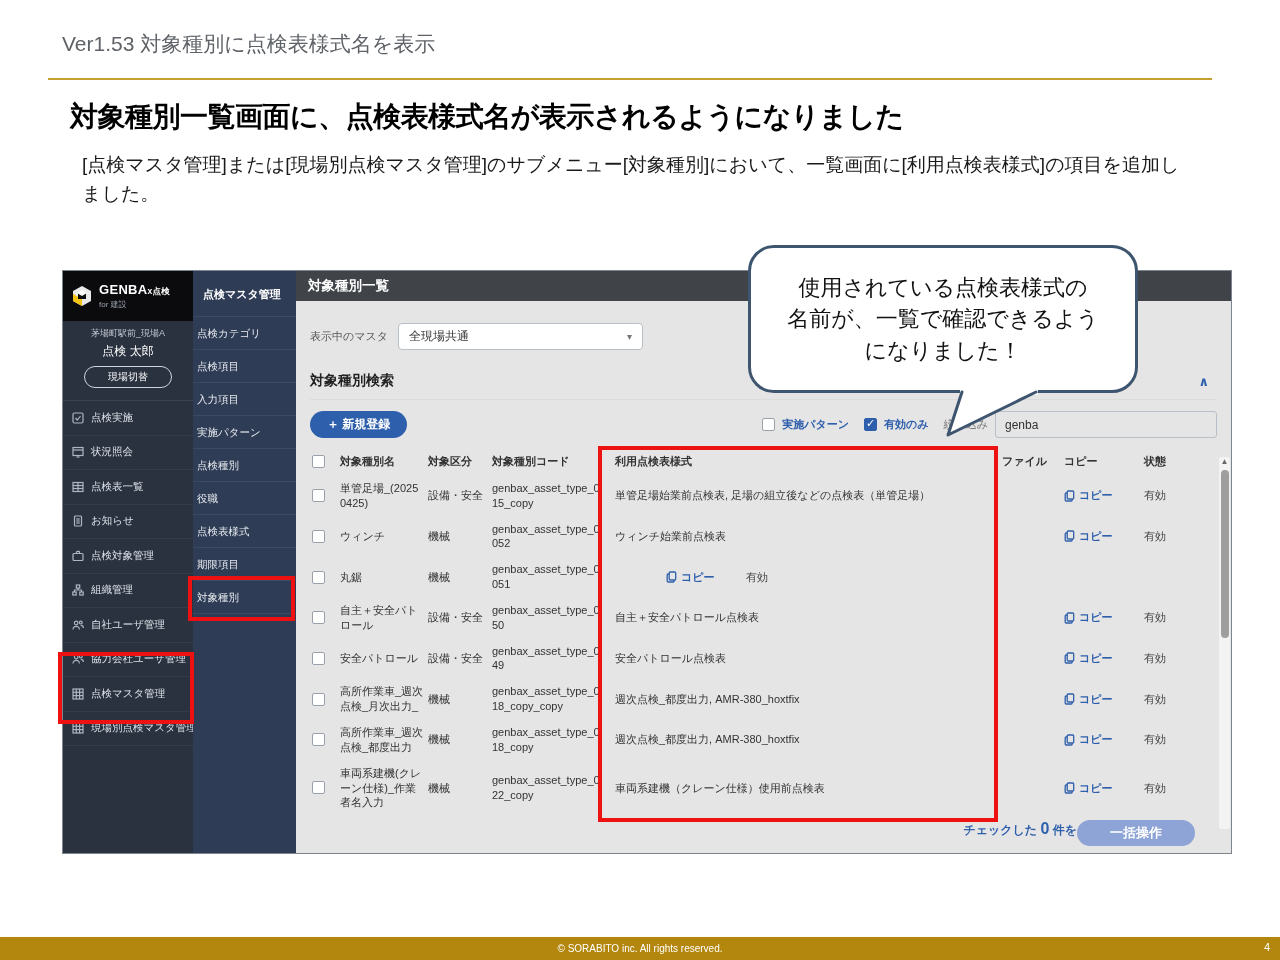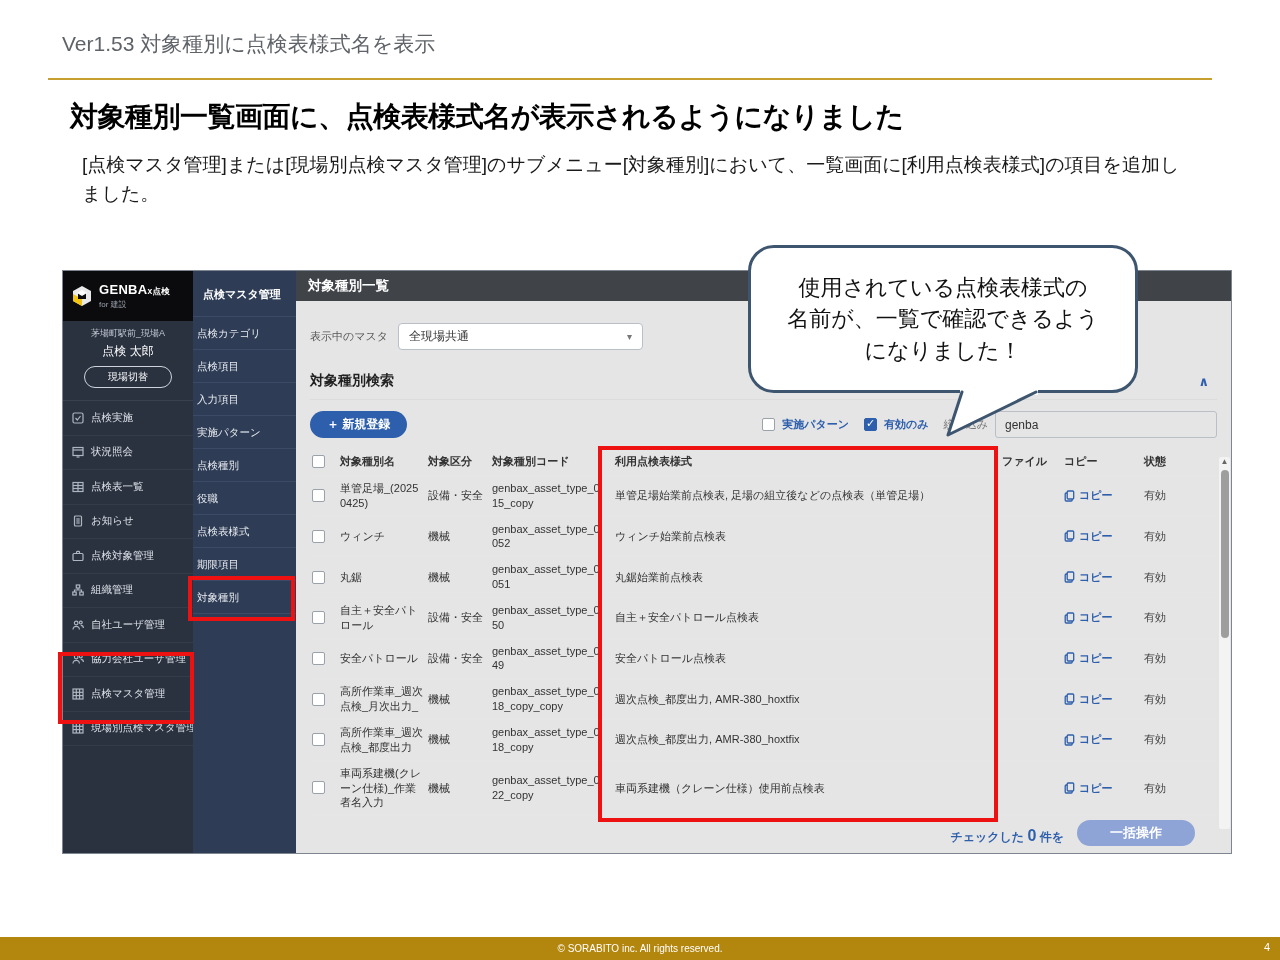--- a/index.html
+++ b/index.html
@@ -85,21 +85,21 @@
   .c-fmt  { width:398px; padding-left:11px; }
   .c-file { width:62px; }
   .c-copy { width:80px; display:flex; align-items:center; gap:4px; color:#2E5FAC; font-weight:bold; }
   .c-stat { width:56px; color:#444; }
   .copy-ic { width:11px; height:12px; stroke:#2E5FAC; fill:none; stroke-width:1.3; }
 
   .scrollbar { position:absolute; right:1px; top:156px; width:11px; height:372px; background:#f3f3f3; border-radius:2px; }
   .scroll-up { position:absolute; top:0; left:0; width:11px; text-align:center; font-size:8px; color:#666; }
   .scroll-thumb { position:absolute; top:13px; left:1.5px; width:8px; height:168px; background:#9e9e9e; border-radius:4px; }
 
-  .bottom-row { display:flex; align-items:flex-end; justify-content:flex-end; gap:13px; margin-top:4px; padding-right:22px; }
+  .bottom-row { display:flex; align-items:flex-start; justify-content:flex-end; margin-top:4px; padding-right:22px; }
   .checked-text { color:#2E5FAC; font-weight:bold; font-size:12px; }
   .checked-count { font-size:16px; }
   .btn-bulk { width:118px; height:26px; background:#8EA4D6; color:#fff; font-weight:bold; font-size:13px;
     border-radius:13px; text-align:center; line-height:26px; }
 
   
   .redbox { position:absolute; border:4px solid #ED1111; z-index:5; }
   #rb-subnav { left:188px; top:576px; width:107px; height:45px; }
   #rb-nav    { left:58px;  top:652px; width:136px; height:72px; }
   #rb-col    { left:598px; top:446px; width:400px; height:376px; }
@@ -356,21 +356,20 @@
           <div class="td c-stat">有効</div>
         </div>
 
         <div class="tr">
           <div class="td c-cb">
               <span class="cb"></span>
             </div>
           <div class="td c-name">丸鋸</div>
           <div class="td c-cat">機械</div>
           <div class="td c-code">genbax_asset_type_0051</div>
-          <div class="td c-fmt">丸鋸始業前点検表</div>
           <div class="td c-file"></div>
           <div class="td c-copy">
               <svg class="copy-ic">
                 <use href="#i-copy"></use>
               </svg>
               <span>コピー</span>
             </div>
           <div class="td c-stat">有効</div>
         </div>
 

